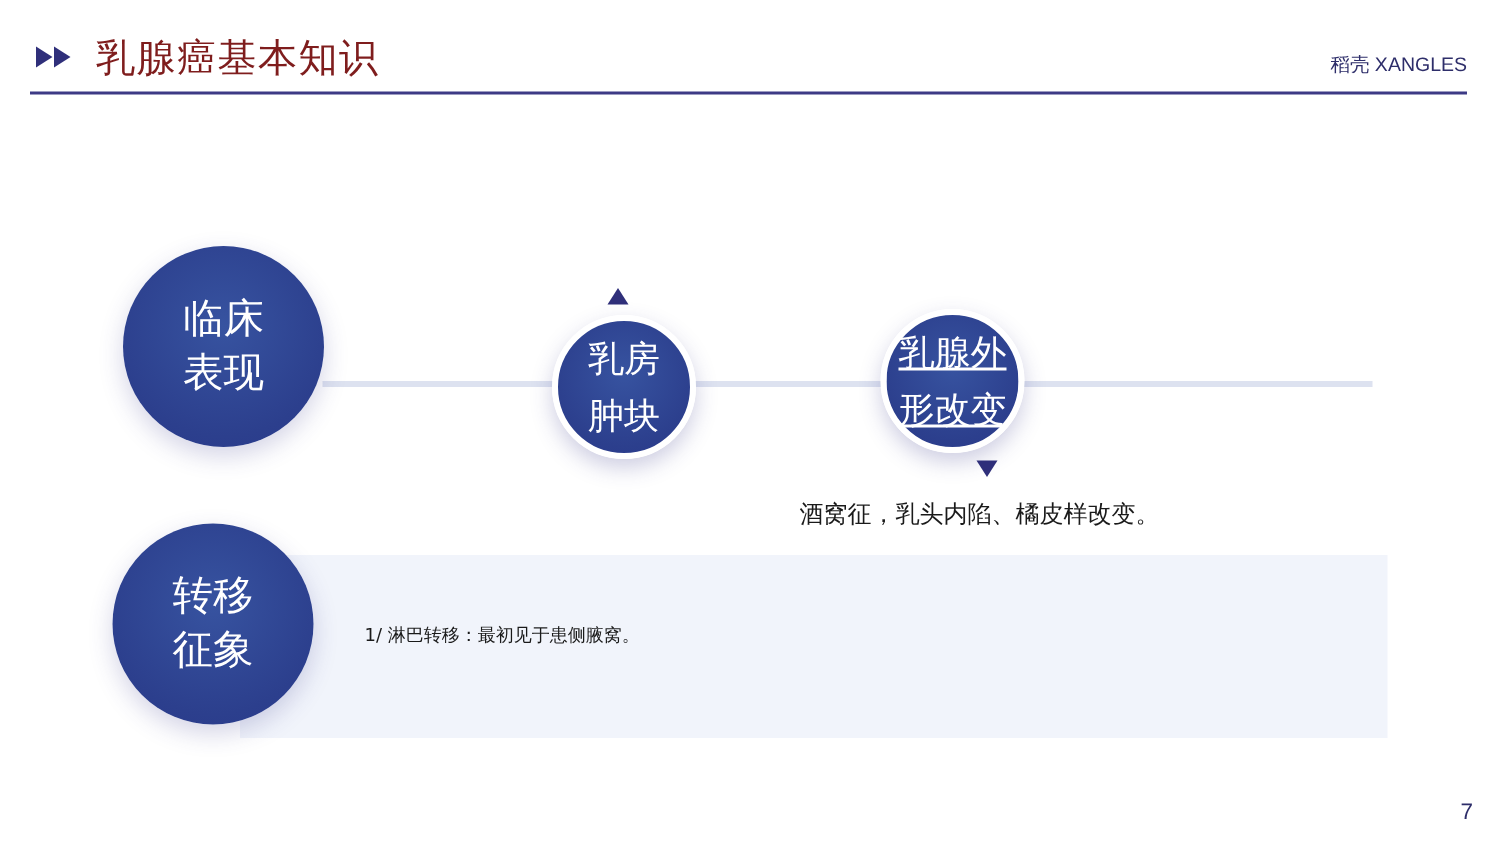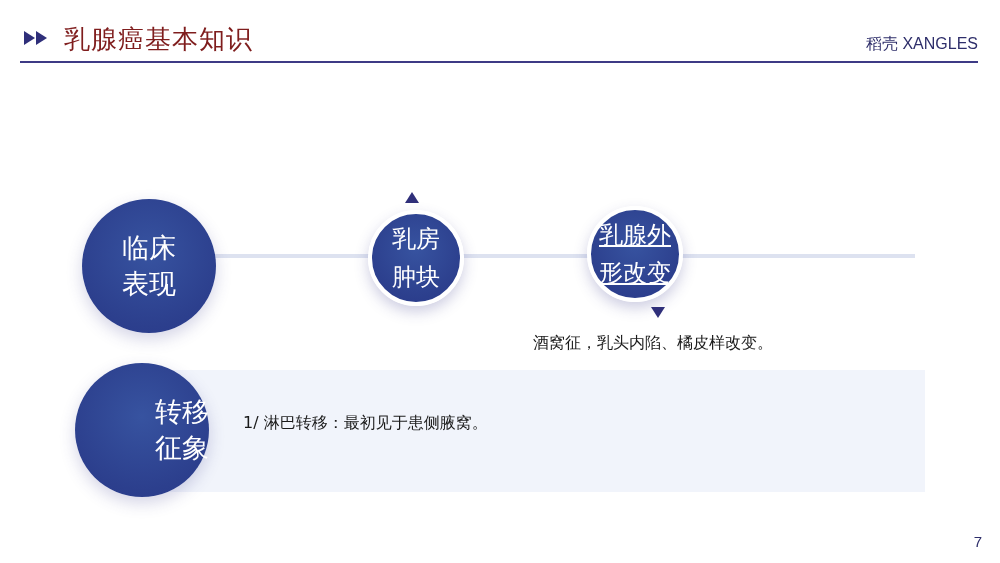--- a/index.html
+++ b/index.html
@@ -15,66 +15,66 @@
     }
     .header-icon .tri {
       width: 0; height: 0; border-top: 7px solid transparent; border-bottom: 7px solid transparent;
       border-left: 11px solid #2f2f7a; margin-right: 1px;
     }
     .page-title {
       position: absolute; left: 64px; top: 20px; font-size: 26px; color: #7f1d1d;
       letter-spacing: 1px; line-height: 38px;
     }
     .brand {
-      position: absolute; right: 22px; top: 34px; font-size: 16px; color: #2e2e6a;
+      position: absolute; right: 22px; top: 34px; font-size: 13px; color: #2e2e6a;
       font-family: "Liberation Sans", sans-serif;
     }
     .header-line {
       position: absolute; left: 20px; top: 61px; width: 958px; height: 2px; background: #3d3a85;
     }
 
     .timeline {
       position: absolute; left: 215px; top: 254px; width: 700px; height: 4px; background: #dde2f0;
     }
     .circle {
       position: absolute; border-radius: 50%;
       background: radial-gradient(circle at 50% 40%, #3753a0 0%, #2c3f8d 70%, #28388a 100%);
       color: #fff; display: flex; align-items: center; justify-content: center;
       text-align: center; box-shadow: 0 6px 16px rgba(60,60,140,0.22);
     }
     .circle.big { width: 134px; height: 134px; font-size: 27px; line-height: 36px; }
     .circle.small { width: 88px; height: 88px; font-size: 24px; line-height: 38px;
       border: 4px solid #ffffff; box-shadow: 0 6px 14px rgba(60,60,140,0.25); }
     .circle span { display: block; white-space: pre-line; }
 
-    .c1 { left: 82px; top: 199px; }
+    .c1 { left: 82px; top: 164px; }
     .c2 { left: 368px; top: 210px; }
     .c3 { left: 587px; top: 206px; text-decoration: underline; }
-    .c4 { left: 75px; top: 363px; justify-content: flex-end; }
+    .c4 { left: 75px; top: 349px; }
 
     .arrow-up {
       position: absolute; left: 405px; top: 192px; width: 0; height: 0;
       border-left: 7px solid transparent; border-right: 7px solid transparent;
       border-bottom: 11px solid #2f2f7a;
     }
     .arrow-down {
       position: absolute; left: 651px; top: 307px; width: 0; height: 0;
       border-left: 7px solid transparent; border-right: 7px solid transparent;
       border-top: 11px solid #2f2f7a;
     }
 
     .desc { position: absolute; font-size: 16px; line-height: 29px; color: #1a1a1a; }
     .desc-top { left: 262px; top: 100px; width: 580px; }
     .desc-bottom { left: 533px; top: 330px; font-family: Liberation Mono, monospace; }
 
     .panel {
       position: absolute; left: 160px; top: 370px; width: 765px; height: 122px;
       background: #f1f4fb;
     }
-    .meta-list { position: absolute; left: 243px; top: 408px; font-size: 16px; line-height: 30px; }
+    .meta-list { position: absolute; left: 243px; top: 408px; font-size: 12px; line-height: 30px; }
 
     .page-num { position: absolute; right: 18px; top: 533px; font-size: 15px; color: #2e2e6a;
       font-family: "Liberation Sans", sans-serif; }
   </style>
 </head>
 <body>
 
 <div class="header-icon">
   <div class="tri"></div>
   <div class="tri"></div>

